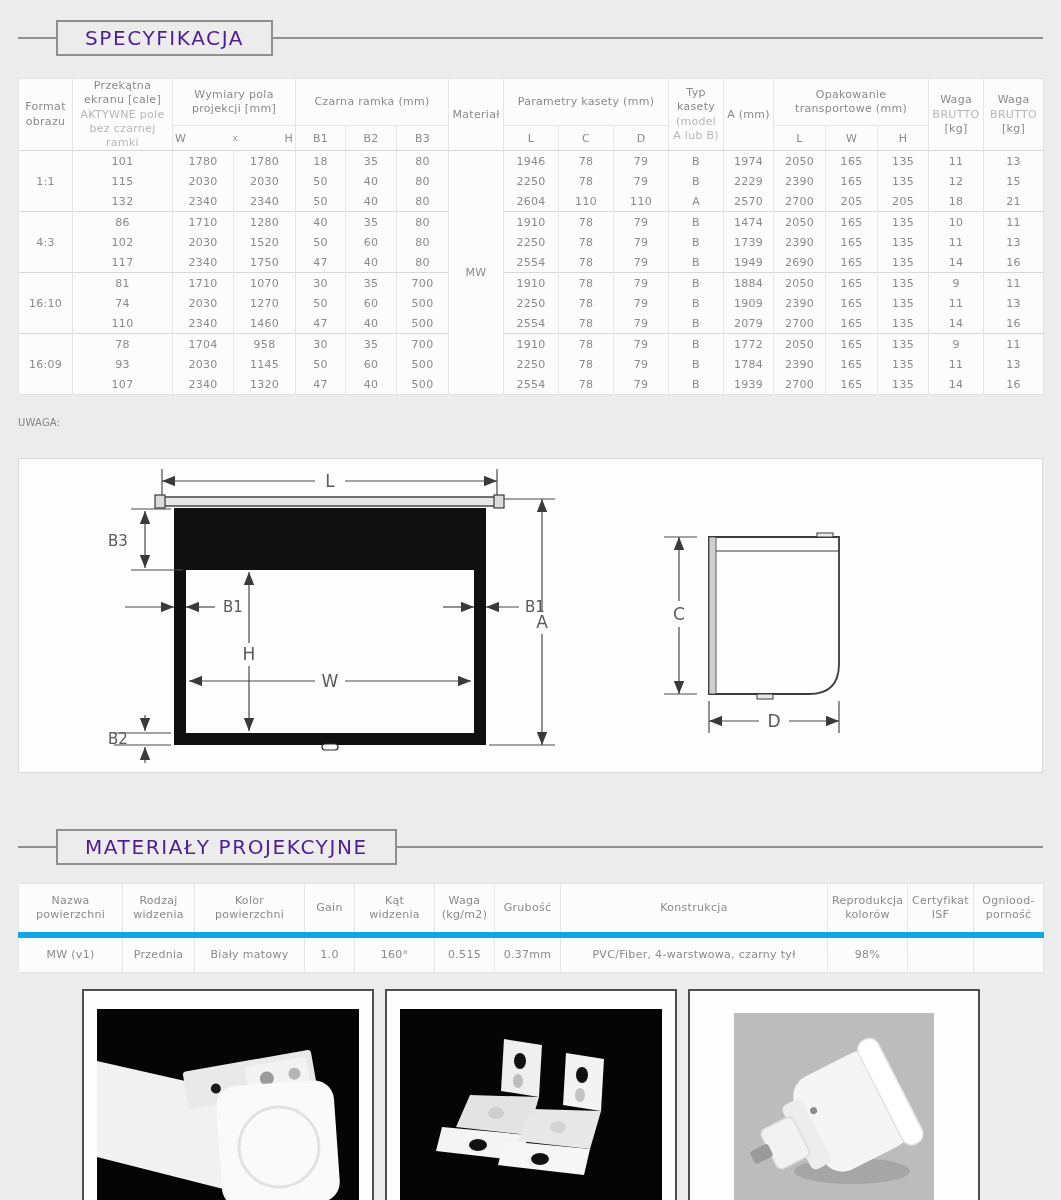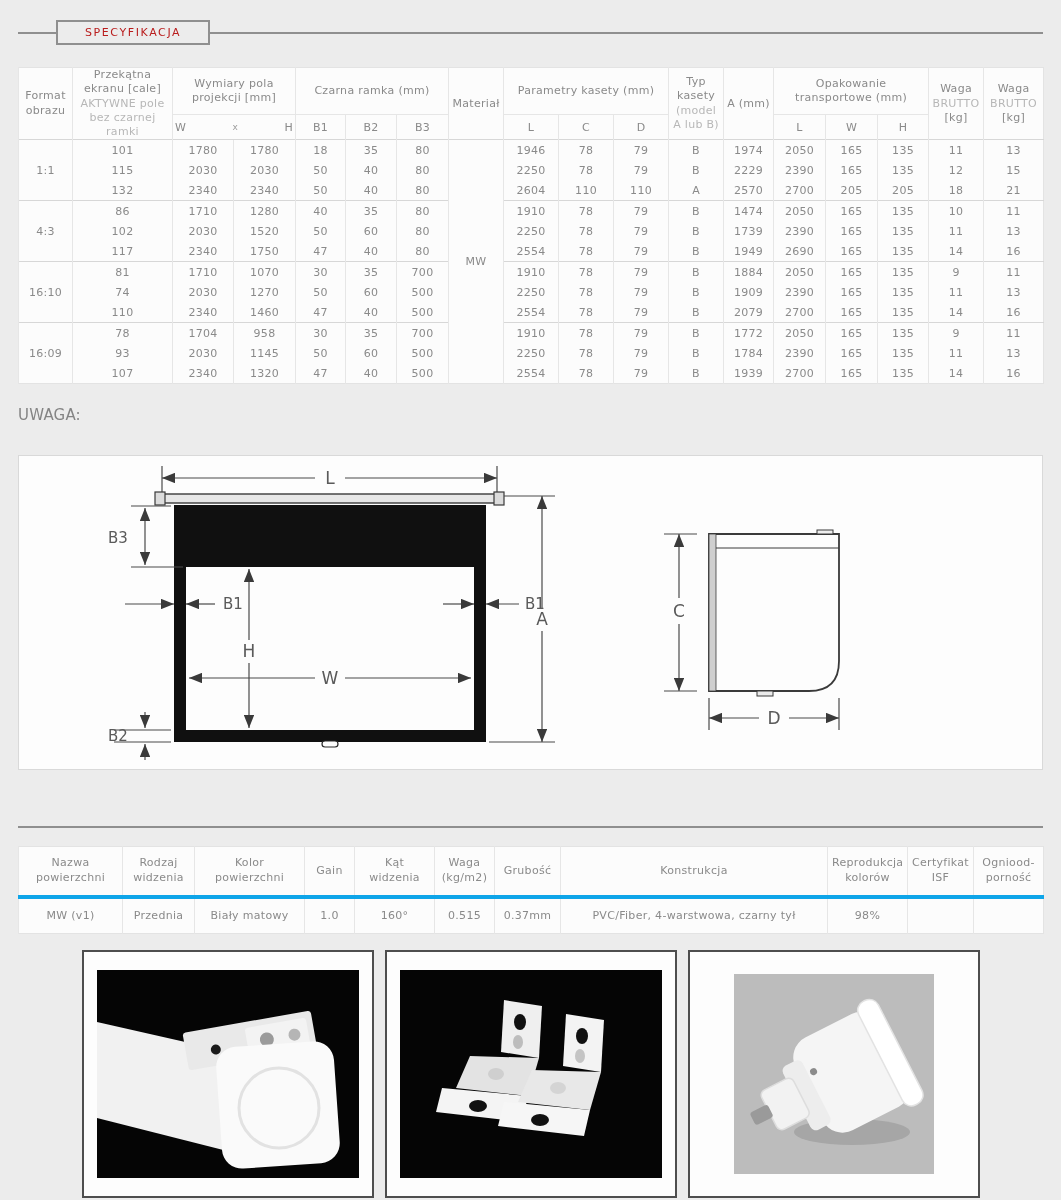--- a/index.html
+++ b/index.html
@@ -9,21 +9,21 @@
     font-family:"DejaVu Sans","Liberation Sans",sans-serif;
     color:#8a8a8a;
   }
   
   .section-header{display:flex;align-items:center;margin:20px 18px 0 18px;}
   .section-header .line{height:2px;background:#8f8f8f;}
   .section-header .line.left{width:38px;}
   .section-header .line.right{flex:1;}
   .title-box{
     border:2px solid #8f8f8f;background:#ececec;
-    padding:4px 27px;font-size:11px;letter-spacing:1.6px;color:#b91c1c;
+    padding:4px 27px;font-size:20px;letter-spacing:1.6px;color:#4c1d95;
     white-space:nowrap;
   }
   
   table{border-collapse:collapse;table-layout:fixed;}
   .spec-table{
     margin:22px 18px 0 18px;width:1025px;background:#fcfcfc;
     font-size:11px;border:1px solid #e3e3e3;
   }
   .spec-table th,.spec-table td{
     border-left:1px solid #e6e6e6;text-align:center;vertical-align:middle;
@@ -32,38 +32,38 @@
   .spec-table tr.h1 th{height:44px;line-height:1.25;}
   .spec-table tr.h2 th{height:24px;border-top:1px solid #e6e6e6;}
   .spec-table tr.h1 th[rowspan]{line-height:1.3;}
   .spec-table tbody td{height:20px;}
   .spec-table tr.group-start td{border-top:1px solid #d7d7d7;}
   .lt{color:#b7b7b7;}
   .whx{padding:0 16px;}
   .whx .flex{display:flex;justify-content:space-between;align-items:center;}
   .whx .x{font-size:9px;color:#9d9d9d;}
   
-  .note{margin:20px 18px 0 18px;font-size:15px;line-height:1.5;color:#848484;letter-spacing:.2px;}
+  .note{margin:20px 18px 0 18px;font-size:10px;line-height:1.5;color:#848484;letter-spacing:.2px;}
   
   .diagram-box{
     margin:28px 18px 0 18px;width:1023px;height:313px;
     background:#fdfdfd;border:1px solid #d9d9d9;
   }
   svg text{font-family:"DejaVu Sans","Liberation Sans",sans-serif;fill:#5a5a5a;}
   
   .materials-table{
     margin:18px 18px 0 18px;width:1025px;background:#fcfcfc;
     font-size:11px;border:1px solid #e3e3e3;
   }
   .materials-table th,.materials-table td{
     border-left:1px solid #e6e6e6;text-align:center;vertical-align:middle;
     font-weight:normal;color:#8a8a8a;padding:2px 4px;letter-spacing:.3px;line-height:1.35;
   }
   .materials-table thead th{height:44px;}
-  .materials-table tbody td{height:30px;border-top:4px solid #0ea5e9;}
+  .materials-table tbody td{height:30px;border-top:6px solid #0ea5e9;}
   
   .images-row{display:flex;justify-content:center;gap:11px;margin-top:16px;}
   .img-frame{
     width:288px;height:244px;background:#fdfdfd;border:2px solid #4e4e4e;
     display:flex;align-items:center;justify-content:center;
   }
   .photo{display:block;}
 </style>
 </head>
 <body>
@@ -454,20 +454,21 @@
     </g>
     <g font-size="17">
       <text x="660" y="161" text-anchor="middle">C</text>
       <text x="755" y="268" text-anchor="middle">D</text>
     </g>
   </svg>
 </div>
 
 <div class="section-header" style="margin-top:56px;">
   <div class="line left"></div>
+  <div class="title-box">MATERIAŁY PROJEKCYJNE</div>
   <div class="line right"></div>
 </div>
 
 <table class="materials-table">
   <colgroup>
     <col style="width:104px">
       <col style="width:72px">
       <col style="width:110px">
       <col style="width:50px">
     <col style="width:80px">

